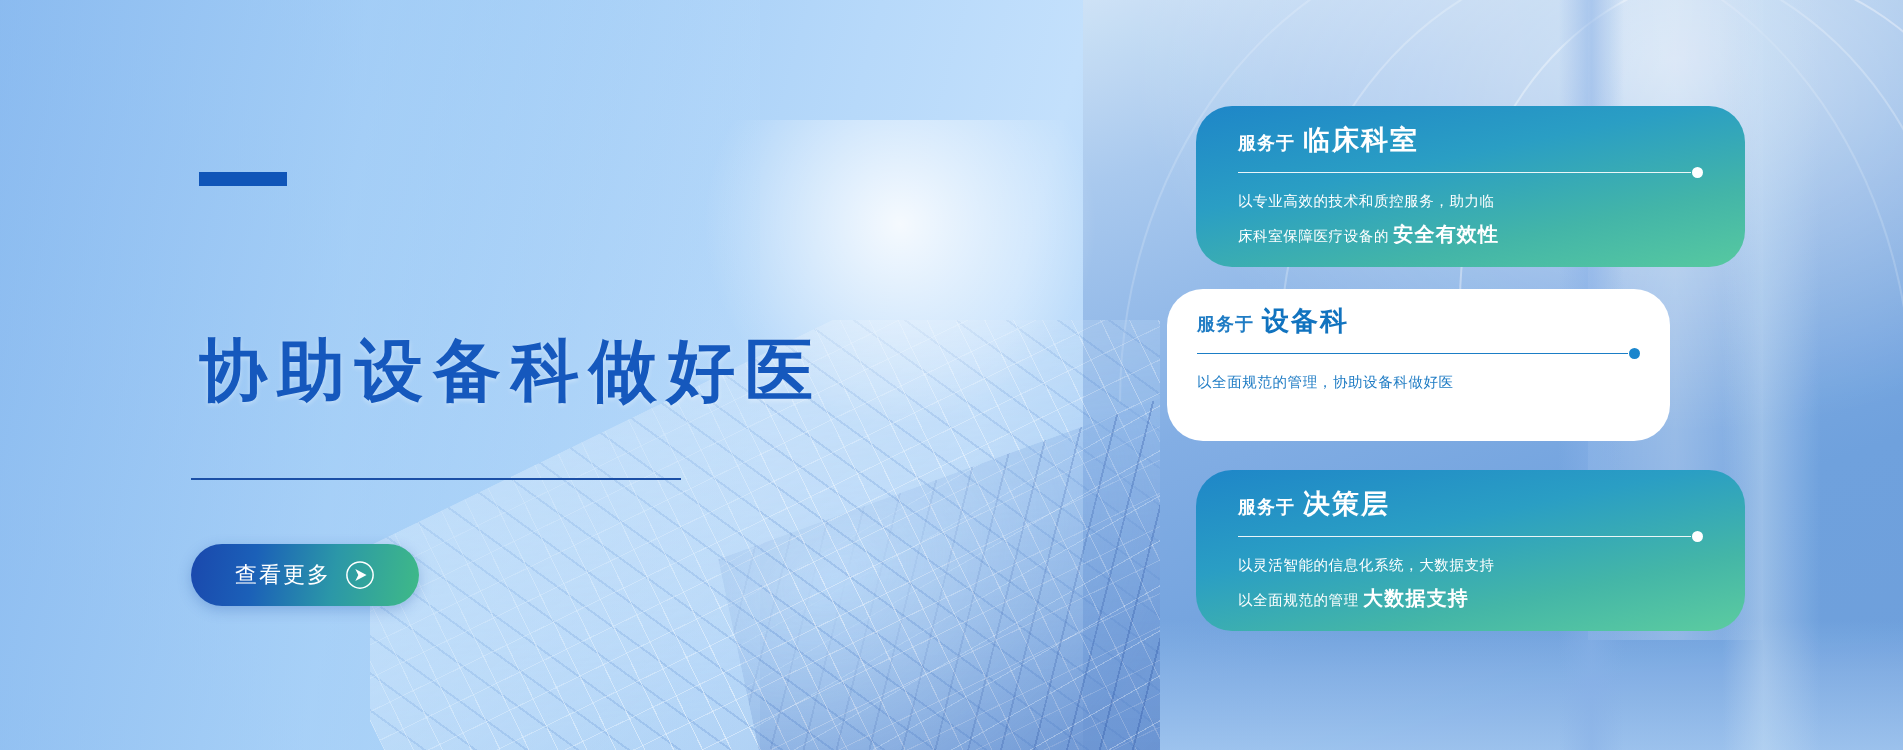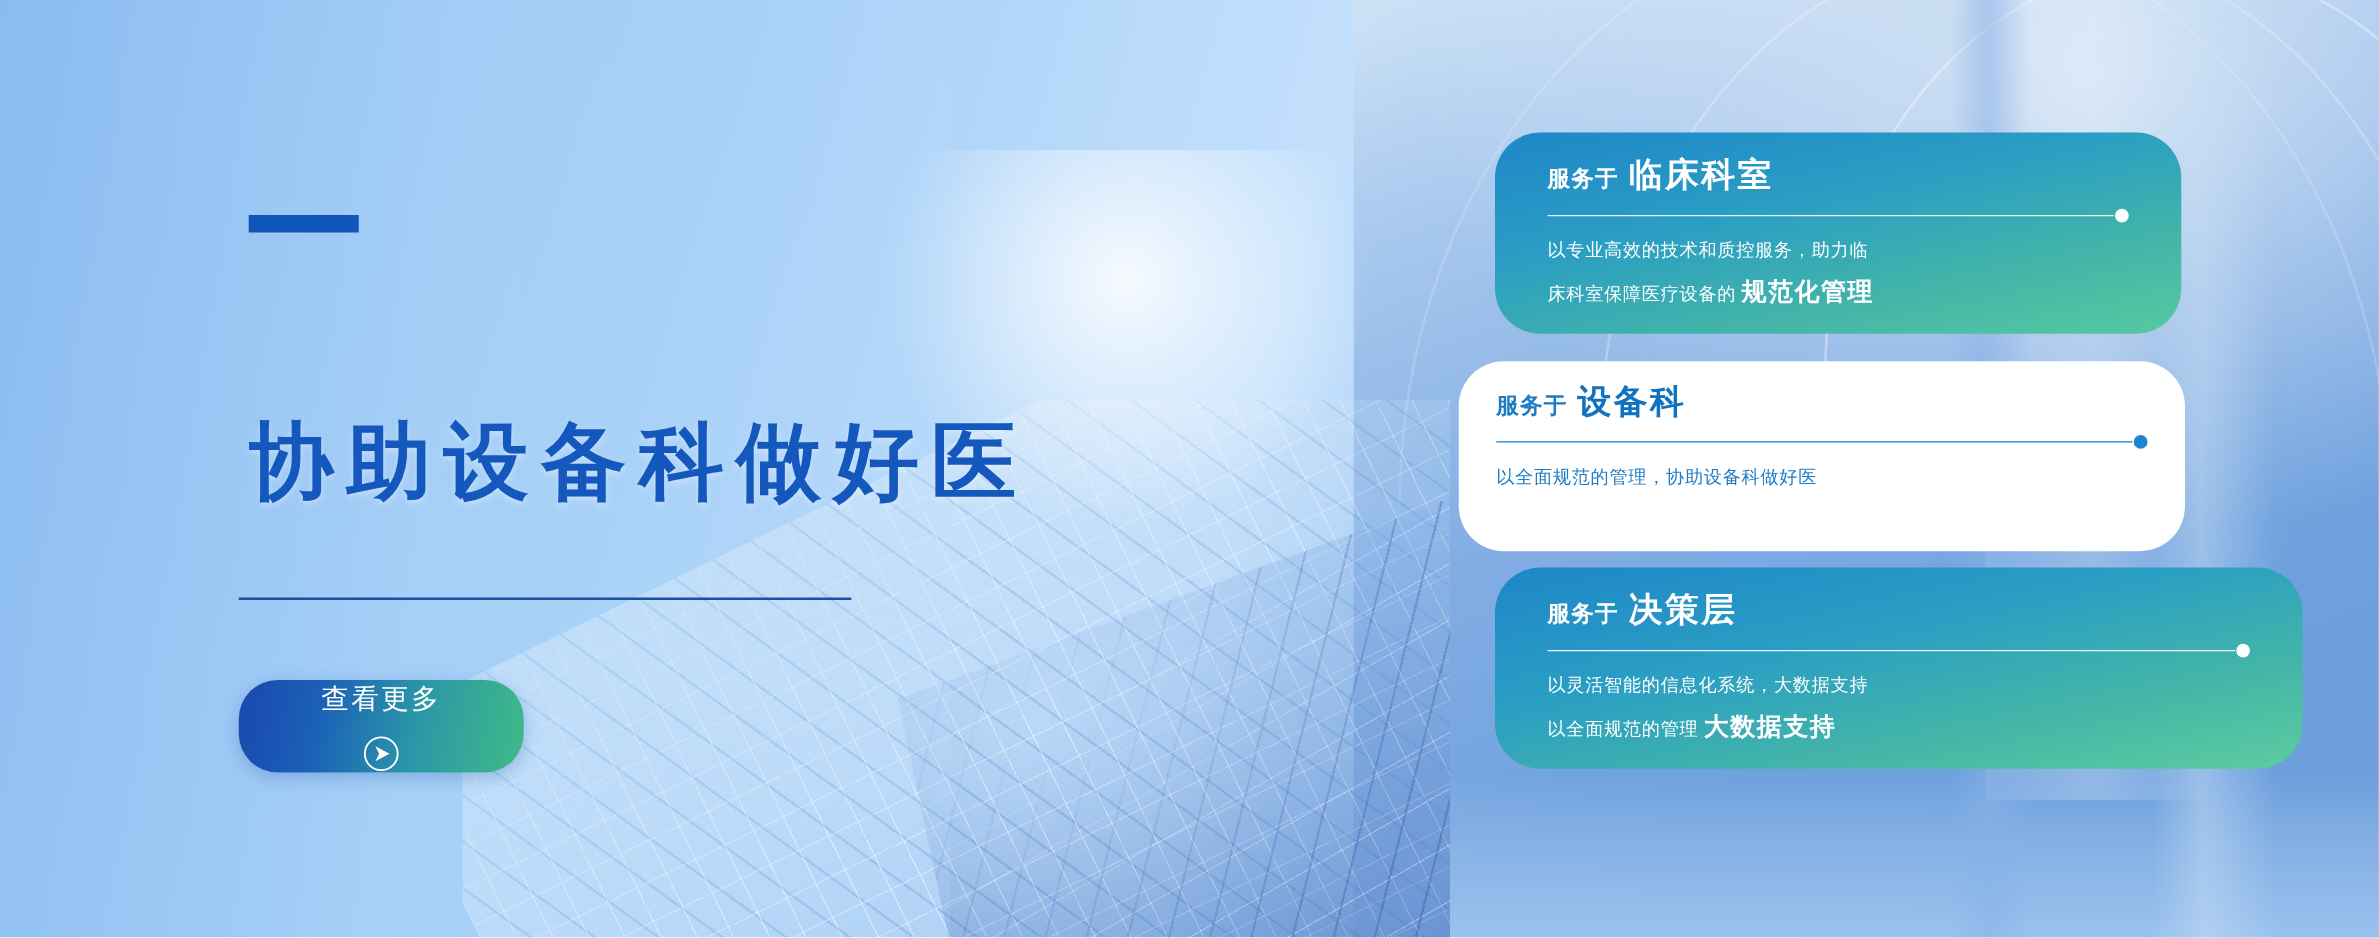--- a/index.html
+++ b/index.html
@@ -80,36 +80,35 @@
   .left{position:absolute;left:199px;top:0;width:700px;height:750px;}
   .accent-bar{position:absolute;top:172px;left:0;width:88px;height:14px;background:#1055b8;}
   .hero-title{
     position:absolute;top:290px;left:0;
     font-size:68px;font-weight:700;color:#1558bd;letter-spacing:10px;
     line-height:1;white-space:nowrap;
     text-shadow:0 2px 5px rgba(255,255,255,.35);
   }
   .divider{position:absolute;top:478px;left:-8px;width:490px;height:2px;background:#1b4fa6;}
   .cta{
-    position:absolute;top:544px;left:-8px;width:228px;height:74px;
+    position:absolute;top:544px;left:-8px;width:228px;height:62px;
     border-radius:31px;border:none;cursor:pointer;padding:0;
     background:linear-gradient(100deg,#1a48ad 0%,#1b60b8 28%,#2b97a8 62%,#3fba87 100%);
-    display:flex;align-items:center;justify-content:flex-end;gap:14px;
+    display:flex;align-items:center;justify-content:center;gap:14px;
     box-shadow:0 4px 14px rgba(30,80,170,.28);
-    flex-direction:column;
   }
   .cta-label{font-size:22px;color:#ffffff;letter-spacing:2px;font-weight:400;}
   .cta-arrow{width:30px;height:30px;flex:0 0 30px;}
   
   .cards{position:absolute;left:0;top:0;width:1903px;height:750px;}
   .card{position:absolute;border-radius:36px;box-sizing:border-box;}
   .card.c1{left:1196px;top:106px;width:549px;height:161px;
     background:linear-gradient(168deg,#1e86c8 0%,#2a9ec4 38%,#43b5a8 72%,#57c9a0 100%);}
-  .card.c2{left:1167px;top:289px;width:581px;height:152px;background:#ffffff;}
-  .card.c3{left:1196px;top:454px;width:646px;height:161px;
+  .card.c2{left:1167px;top:289px;width:503px;height:152px;background:#ffffff;}
+  .card.c3{left:1196px;top:470px;width:549px;height:161px;
     background:linear-gradient(168deg,#1e86c8 0%,#2a9ec4 38%,#44b6a7 72%,#5cccA0 100%);}
   .card-inner{position:absolute;left:42px;right:42px;top:20px;}
   .card.c2 .card-inner{left:30px;right:30px;top:18px;}
   .card-title{font-size:18px;line-height:1.1;white-space:nowrap;margin-bottom:11px;}
   .card-title .pre{font-weight:700;letter-spacing:1px;}
   .card-title .key{font-size:27px;font-weight:700;letter-spacing:2px;margin-left:8px;}
   .rule{position:relative;height:11px;margin-bottom:9px;}
   .rule .line{position:absolute;left:0;right:12px;top:5px;height:1px;}
   .rule .dot{position:absolute;right:0;top:0;width:11px;height:11px;border-radius:50%;}
   .card-desc{font-size:14.5px;line-height:1.95;letter-spacing:.6px;font-family:Liberation Serif, serif;}
@@ -167,21 +166,21 @@
       <div class="card-inner">
         <div class="card-title">
           <span class="pre">服务于</span><span class="key">临床科室</span>
         </div>
         <div class="rule">
           <span class="line"></span>
           <span class="dot"></span>
         </div>
         <div class="card-desc">
           <div>以专业高效的技术和质控服务，助力临</div>
-          <div><span>床科室保障医疗设备的</span> <span class="strong">规范化管理</span></div>
+          <div><span>床科室保障医疗设备的</span> <span class="strong">安全有效性</span></div>
         </div>
       </div>
     </div>
 
     <div class="card c2">
       <div class="card-inner">
         <div class="card-title">
           <span class="pre">服务于</span><span class="key">设备科</span>
         </div>
         <div class="rule">

